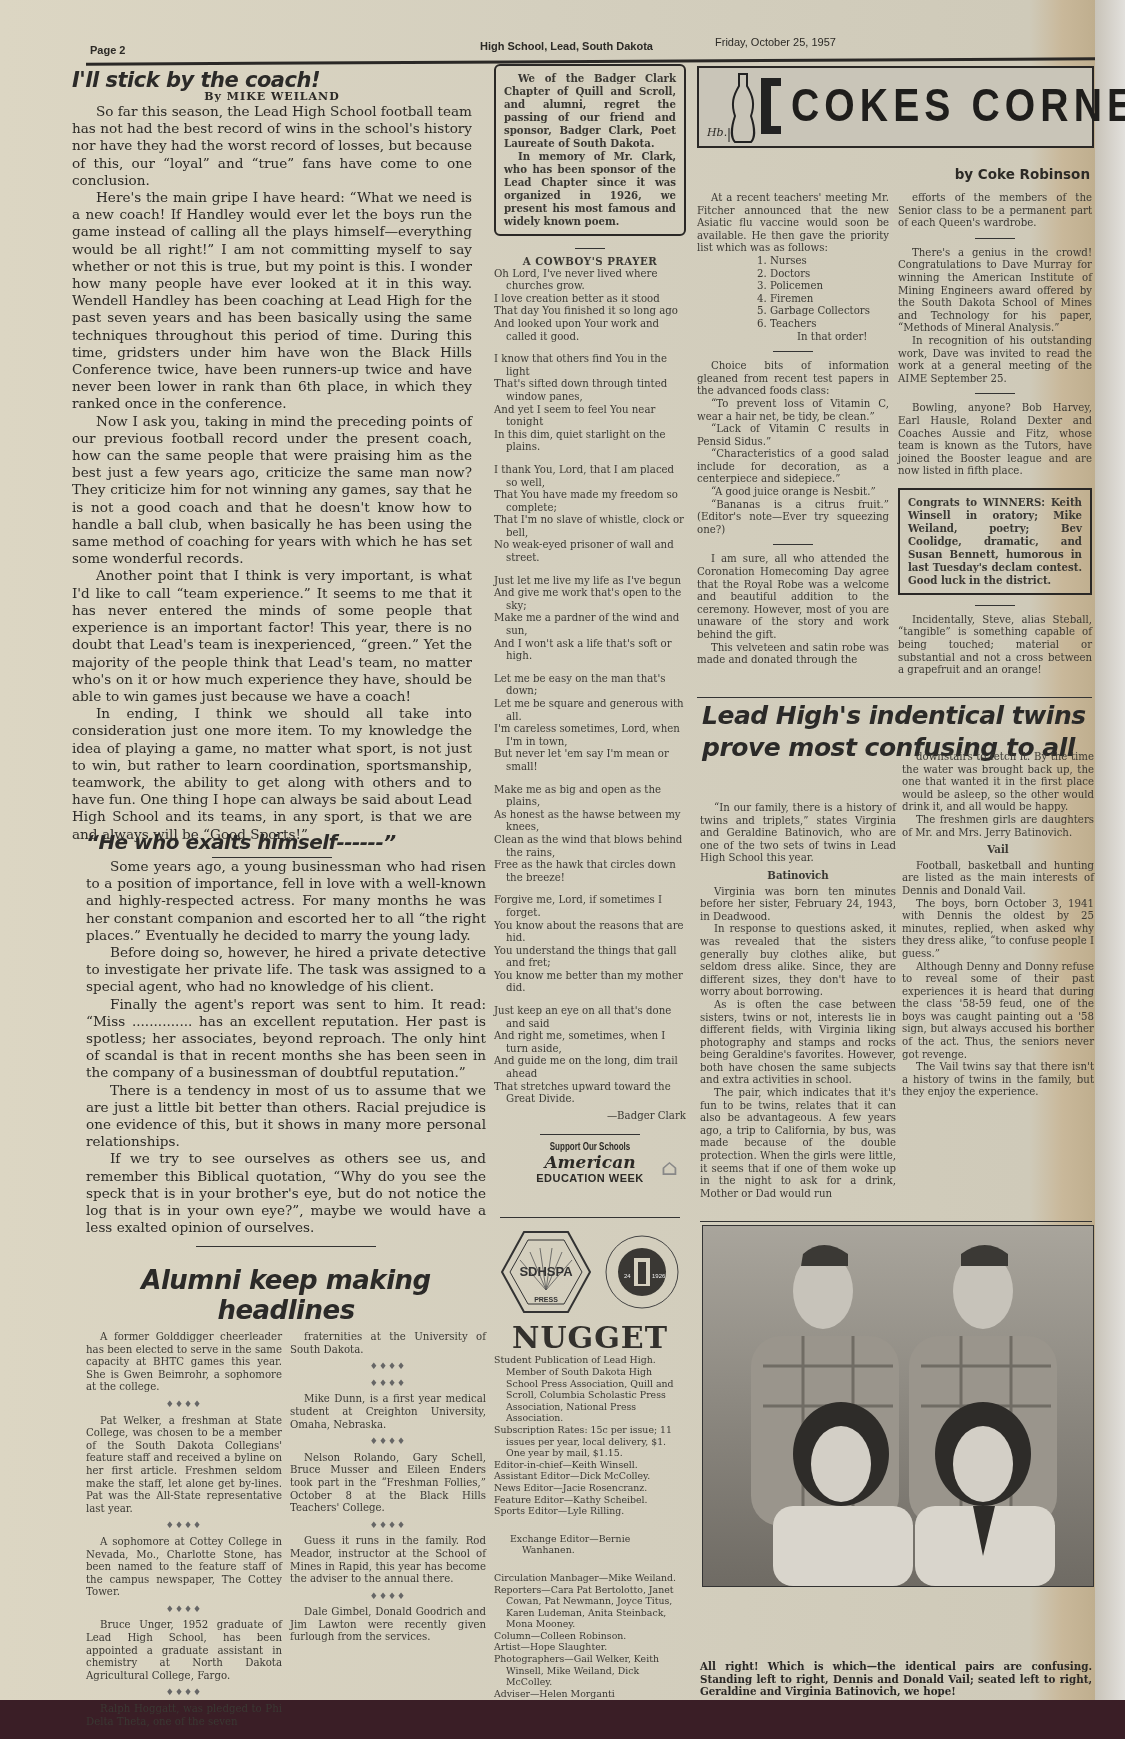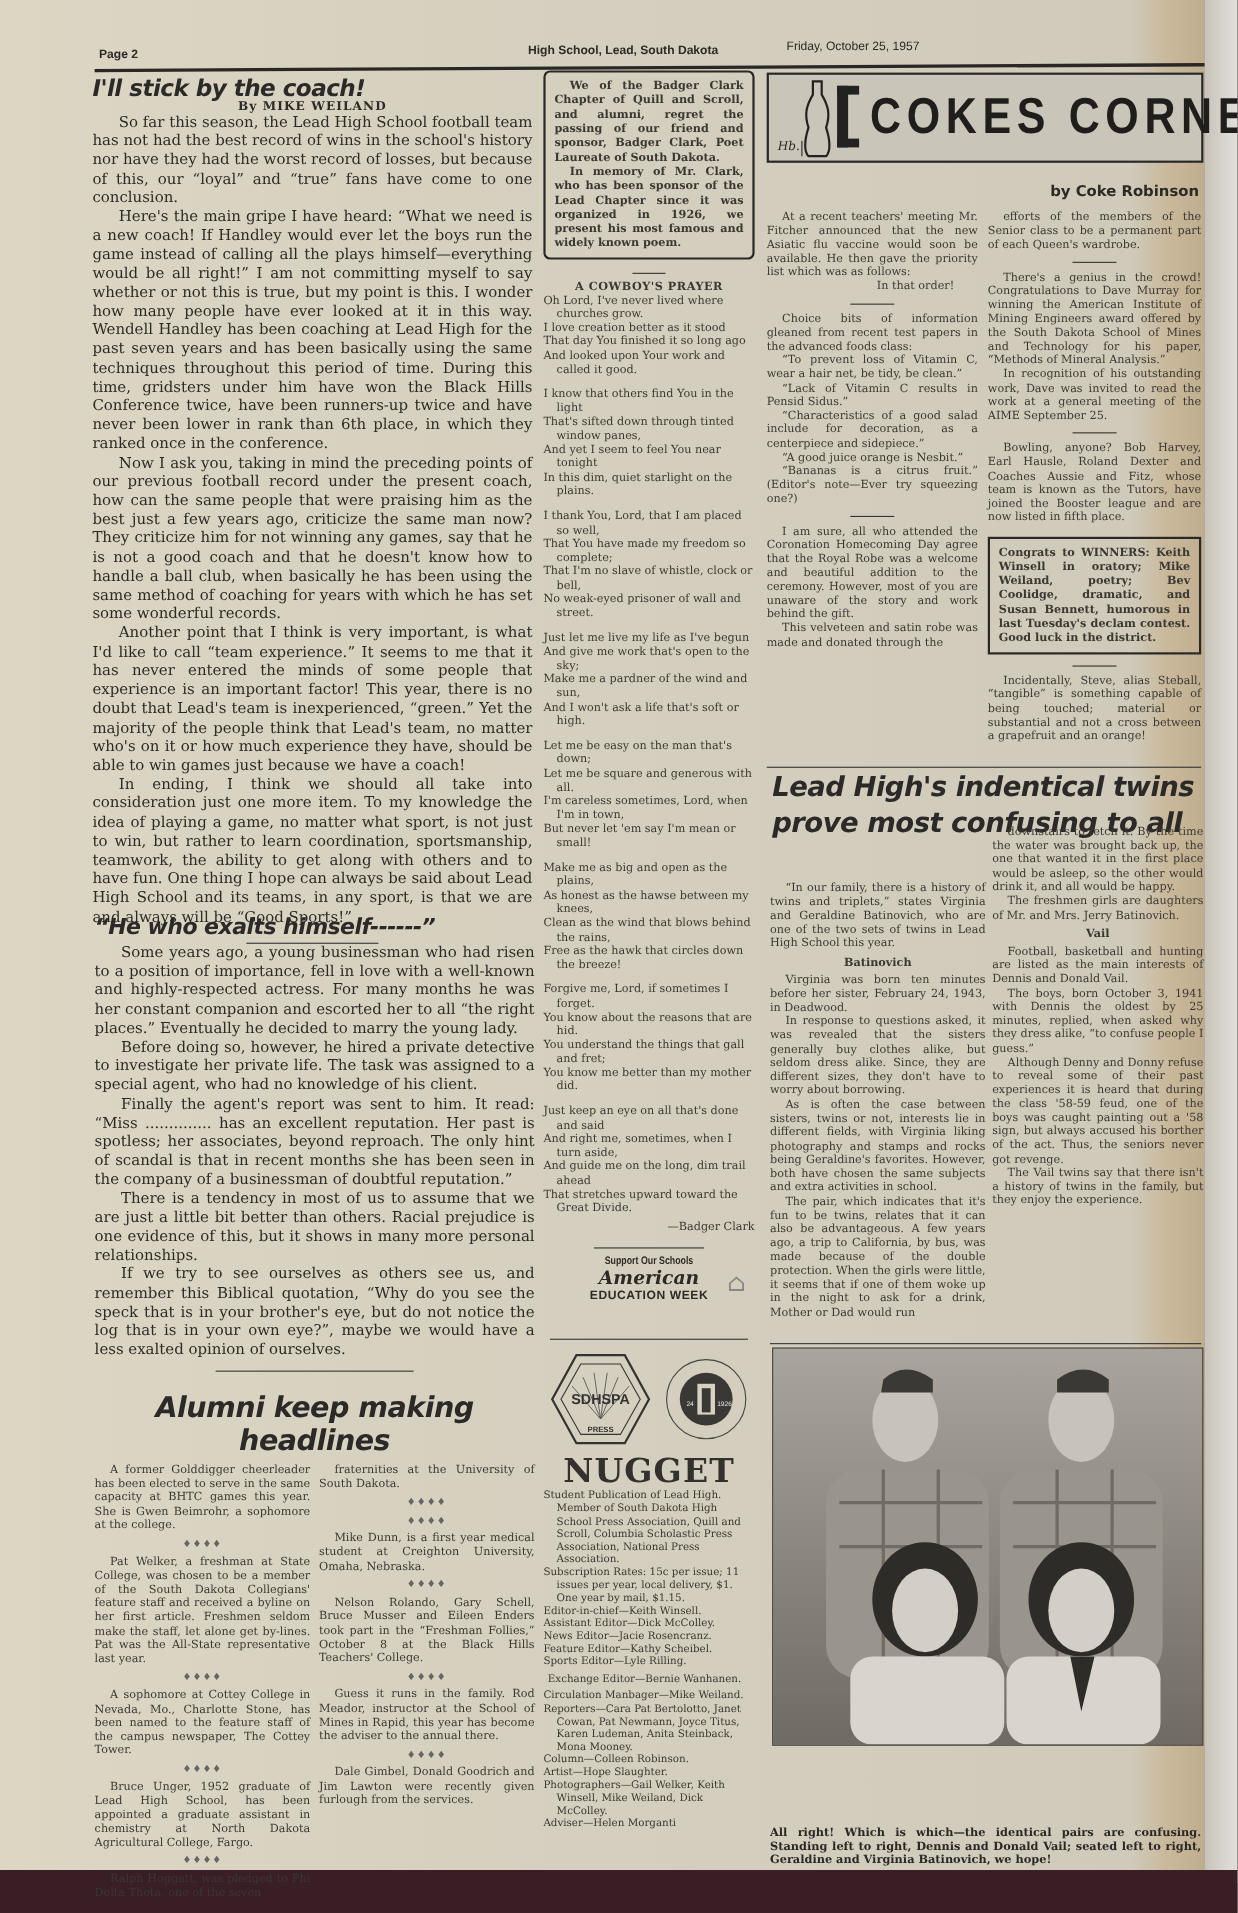--- a/index.html
+++ b/index.html
@@ -36,21 +36,21 @@
 <div class="edge"></div>
 <div class="bottom"></div>
 
 <div class="abs masthead">
   <span class="pg">Page 2</span>
   <span class="mid">High School, Lead, South Dakota</span>
   <span class="date">Friday, October 25, 1957</span>
 </div>
 <div class="abs rule-top"></div>
 
-<div class="abs" style="left:84px;top:68px;width:400px;">
+<div class="abs" style="left:72px;top:68px;width:400px;">
   <div class="hl" style="font-size:21px;">I'll stick by the coach!</div>
   <div class="byline">By MIKE WEILAND</div>
   <div class="body-text" id="coach-body">
       <p>So far this season, the Lead High School football team has not had the best record of wins in the school's history nor have they had the worst record of losses, but because of this, our “loyal” and “true” fans have come to one conclusion.</p>
       <p>Here's the main gripe I have heard: “What we need is a new coach! If Handley would ever let the boys run the game instead of calling all the plays himself—everything would be all right!” I am not committing myself to say whether or not this is true, but my point is this. I wonder how many people have ever looked at it in this way. Wendell Handley has been coaching at Lead High for the past seven years and has been basically using the same techniques throughout this period of time. During this time, gridsters under him have won the Black Hills Conference twice, have been runners-up twice and have never been lower in rank than 6th place, in which they ranked once in the conference.</p>
       <p>Now I ask you, taking in mind the preceding points of our previous football record under the present coach, how can the same people that were praising him as the best just a few years ago, criticize the same man now? They criticize him for not winning any games, say that he is not a good coach and that he doesn't know how to handle a ball club, when basically he has been using the same method of coaching for years with which he has set some wonderful records.</p>
       <p>Another point that I think is very important, is what I'd like to call “team experience.” It seems to me that it has never entered the minds of some people that experience is an important factor! This year, there is no doubt that Lead's team is inexperienced, “green.” Yet the majority of the people think that Lead's team, no matter who's on it or how much experience they have, should be able to win games just because we have a coach!</p>
       <p>In ending, I think we should all take into consideration just one more item. To my knowledge the idea of playing a game, no matter what sport, is not just to win, but rather to learn coordination, sportsmanship, teamwork, the ability to get along with others and to have fun. One thing I hope can always be said about Lead High School and its teams, in any sport, is that we are and always will be “Good Sports!”</p>
     </div>
   <div class="divider" style="width:120px;margin-top:14px;"></div>
@@ -183,21 +183,21 @@
 
   <div style="font-family:'DejaVu Serif',serif;font-size:30px;font-weight:bold;text-align:center;letter-spacing:1px;color:#33312d;line-height:32px;margin-top:4px;">NUGGET</div>
   <div class="small" id="nugget-staff" style="font-size:9.4px;line-height:11.6px;text-align:left;">
       <p style="margin: 0px; padding-left: 12px; text-indent: -12px;">Student Publication of Lead High. Member of South Dakota High School Press Association, Quill and Scroll, Columbia Scholastic Press Association, National Press Association.</p>
       <p style="margin: 0px; padding-left: 12px; text-indent: -12px;">Subscription Rates: 15c per issue; 11 issues per year, local delivery, $1. One year by mail, $1.15.</p>
       <p style="margin: 0px; padding-left: 12px; text-indent: -12px;">Editor-in-chief—Keith Winsell.</p>
       <p style="margin: 0px; padding-left: 12px; text-indent: -12px;">Assistant Editor—Dick McColley.</p>
       <p style="margin: 0px; padding-left: 12px; text-indent: -12px;">News Editor—Jacie Rosencranz.</p>
       <p style="margin: 0px; padding-left: 12px; text-indent: -12px;">Feature Editor—Kathy Scheibel.</p>
       <p style="margin: 0px; padding-left: 12px; text-indent: -12px;">Sports Editor—Lyle Rilling.</p>
-      <p style="margin: 4px; padding-left: 12px; text-indent: -12px;">Exchange Editor—Bernie Wanhanen.</p>
+      <p style="margin: 16px; padding-left: 12px; text-indent: -12px;">Exchange Editor—Bernie Wanhanen.</p>
       <p style="margin: 0px; padding-left: 12px; text-indent: -12px;">Circulation Manbager—Mike Weiland.</p>
       <p style="margin: 0px; padding-left: 12px; text-indent: -12px;">Reporters—Cara Pat Bertolotto, Janet Cowan, Pat Newmann, Joyce Titus, Karen Ludeman, Anita Steinback, Mona Mooney.</p>
       <p style="margin: 0px; padding-left: 12px; text-indent: -12px;">Column—Colleen Robinson.</p>
       <p style="margin: 0px; padding-left: 12px; text-indent: -12px;">Artist—Hope Slaughter.</p>
       <p style="margin: 0px; padding-left: 12px; text-indent: -12px;">Photographers—Gail Welker, Keith Winsell, Mike Weiland, Dick McColley.</p>
       <p style="margin: 0px; padding-left: 12px; text-indent: -12px;">Adviser—Helen Morganti</p>
     </div>
 </div>
 
 <div class="abs" style="left:697px;top:66px;width:393px;height:78px;border:2px solid #2a2826;background:#c9c5b8;">
@@ -208,20 +208,28 @@
     <rect x="62" y="10" width="20" height="8" fill="#222"></rect>
     <rect x="62" y="58" width="20" height="8" fill="#222"></rect>
   </svg>
   <div style="position:absolute;left:92px;top:10px;font-family:'Liberation Sans',sans-serif;font-size:46px;font-weight:bold;letter-spacing:6px;color:#1f1e1c;transform:scaleX(0.85);transform-origin:left;white-space:nowrap;line-height:54px;">COKES CORNER</div>
   <div style="position:absolute;left:8px;top:58px;font-size:11px;font-style:italic;">Hb.</div>
 </div>
 <div class="abs" style="left:697px;top:166px;width:393px;text-align:right;font-family:'DejaVu Sans',sans-serif;font-weight:bold;font-size:13.5px;">by Coke Robinson</div>
 
 <div class="abs small" id="coke-col1" style="left:697px;top:192px;width:192px;text-align:justify;">
     <p>At a recent teachers' meeting Mr. Fitcher announced that the new Asiatic flu vaccine would soon be available. He then gave the priority list which was as follows:</p>
+    <div style="padding-left: 60px;">
+      <div>1. Nurses</div>
+      <div>2. Doctors</div>
+      <div>3. Policemen</div>
+      <div>4. Firemen</div>
+      <div>5. Garbage Collectors</div>
+      <div>6. Teachers</div>
+    </div>
     <div style="padding-left: 100px;">In that order!</div>
     <div class="divider" style="width: 40px;"></div>
     <p>Choice bits of information gleaned from recent test papers in the advanced foods class:</p>
     <p>“To prevent loss of Vitamin C, wear a hair net, be tidy, be clean.”</p>
     <p>“Lack of Vitamin C results in Pensid Sidus.”</p>
     <p>“Characteristics of a good salad include for decoration, as a centerpiece and sidepiece.”</p>
     <p>“A good juice orange is Nesbit.”</p>
     <p>“Bananas is a citrus fruit.” (Editor's note—Ever try squeezing one?)</p>
     <div class="divider" style="width: 40px;"></div>
     <p>I am sure, all who attended the Coronation Homecoming Day agree that the Royal Robe was a welcome and beautiful addition to the ceremony. However, most of you are unaware of the story and work behind the gift.</p>

